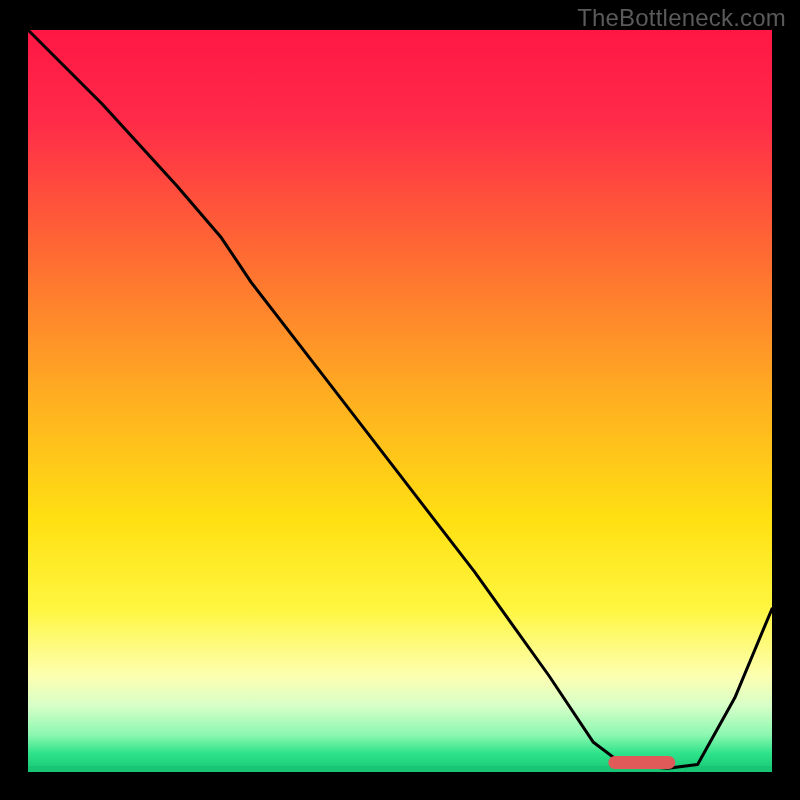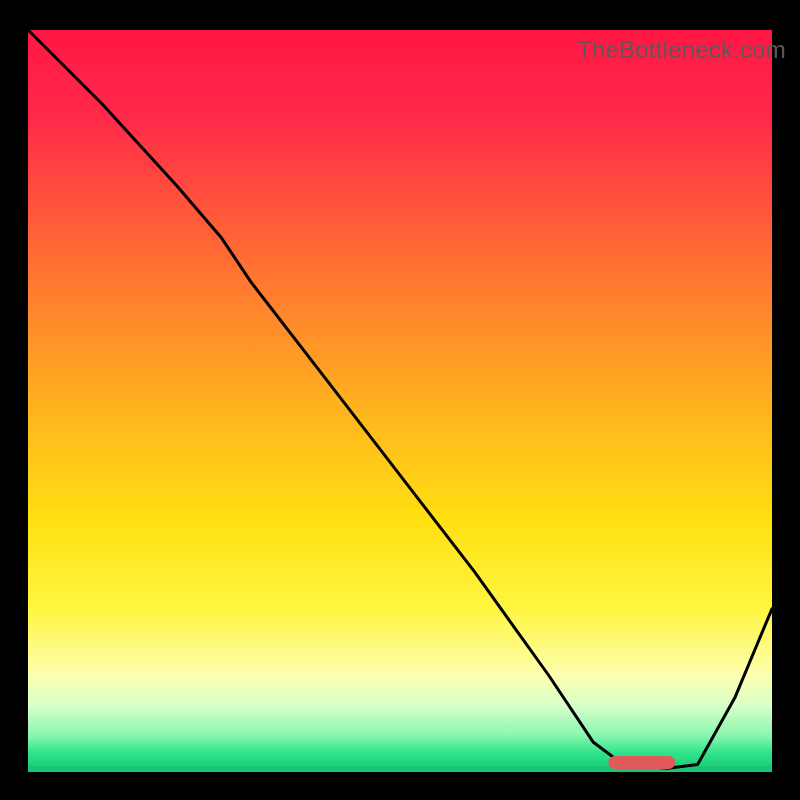--- a/index.html
+++ b/index.html
@@ -13,21 +13,20 @@
   }
   .watermark {
     position: absolute;
     top: 4px;
     right: 14px;
     color: #5a5a5a;
     font-size: 24px;
     font-weight: 400;
     letter-spacing: 0.2px;
     z-index: 10;
-    margin-top: 32px;
   }
   .plot {
     position: absolute;
     left: 28px;
     top: 30px;
     width: 744px;
     height: 742px;
   }
   .plot svg {
     display: block;

